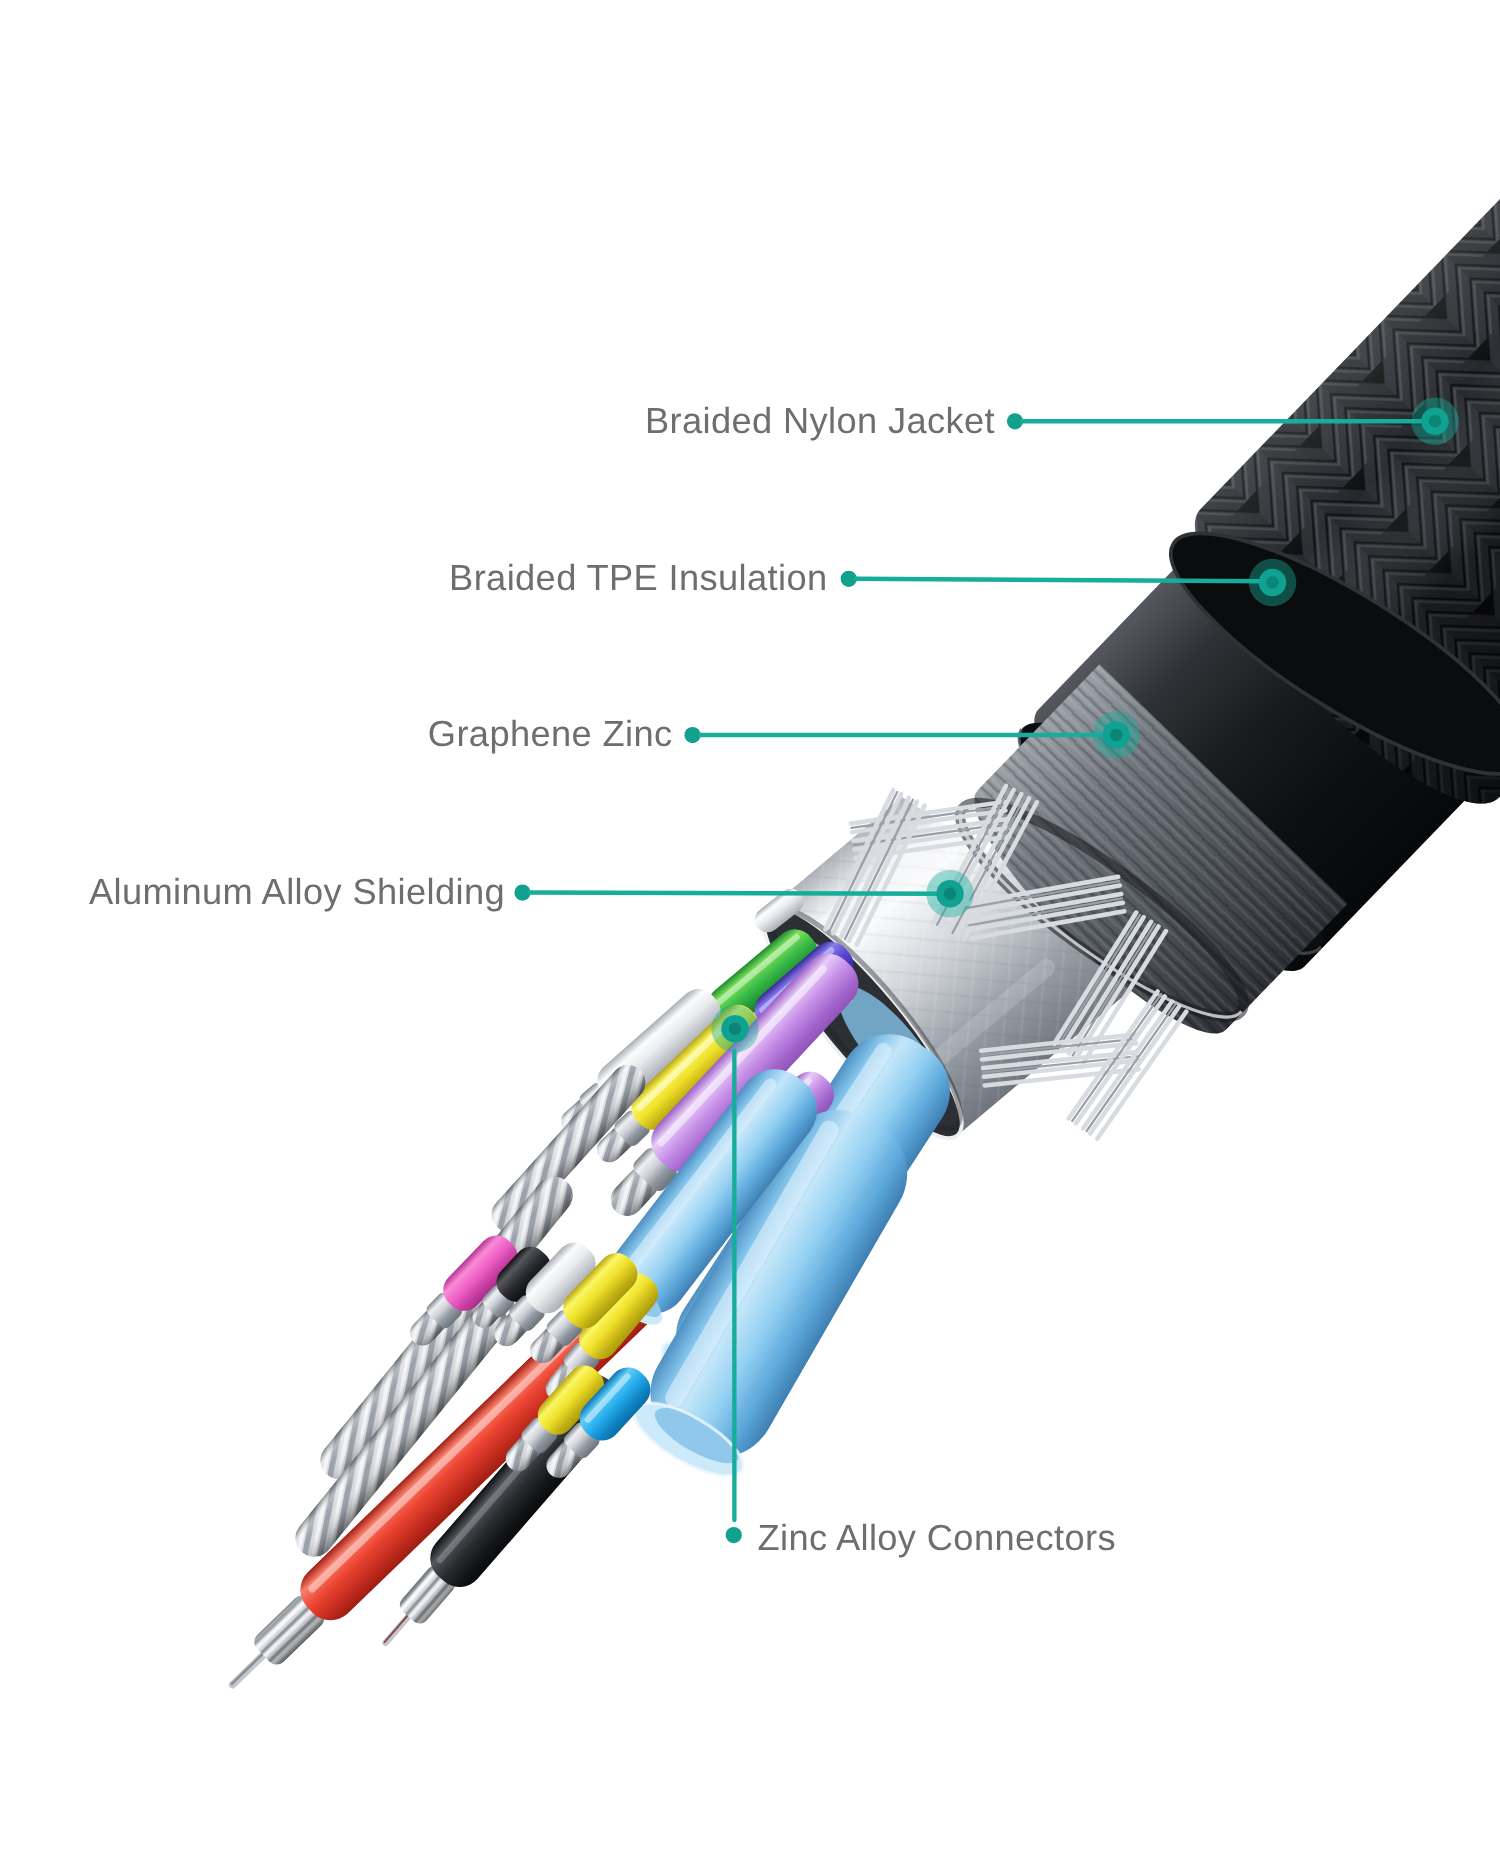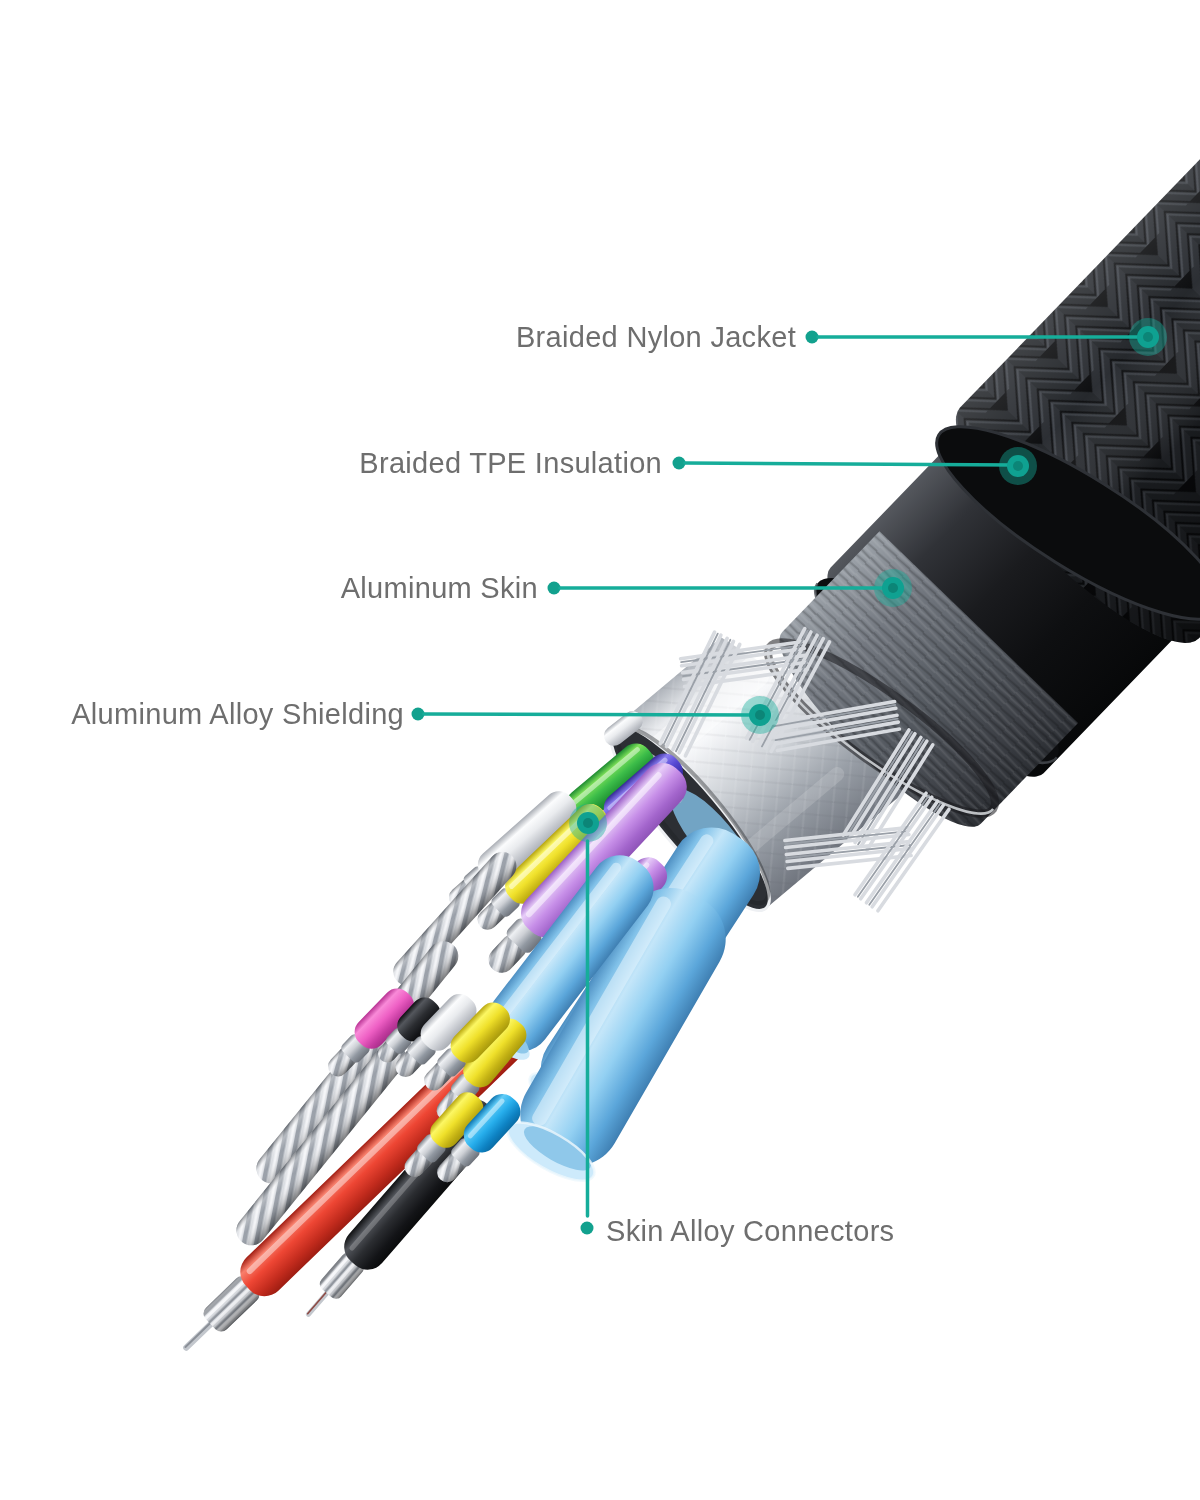--- a/index.html
+++ b/index.html
@@ -436,17 +436,17 @@
     <circle cx="588" cy="823" r="11" fill="#0fa191"></circle>
     <circle cx="588" cy="823" r="5" fill="#0c8577"></circle>
     <line x1="587.5" y1="841" x2="587.5" y2="1216" stroke="#16ad9a" stroke-width="3.5"></line>
     <circle cx="587" cy="1228" r="6.5" fill="#12a18e"></circle>
   </g>
 </g>
 </svg>
 
 <div class="callout-label" id="lbl-braided">Braided Nylon Jacket</div>
 <div class="callout-label" id="lbl-tpe">Braided TPE Insulation</div>
-<div class="callout-label" id="lbl-graphene">Aluminum Skin</div>
+<div class="callout-label" id="lbl-graphene">Graphene Zinc</div>
 <div class="callout-label" id="lbl-aluminum">Aluminum Alloy Shielding</div>
-<div class="callout-label" id="lbl-zinc">Skin Alloy Connectors</div>
+<div class="callout-label" id="lbl-zinc">Zinc Alloy Connectors</div>
 
 </div>
 
 </body></html>

